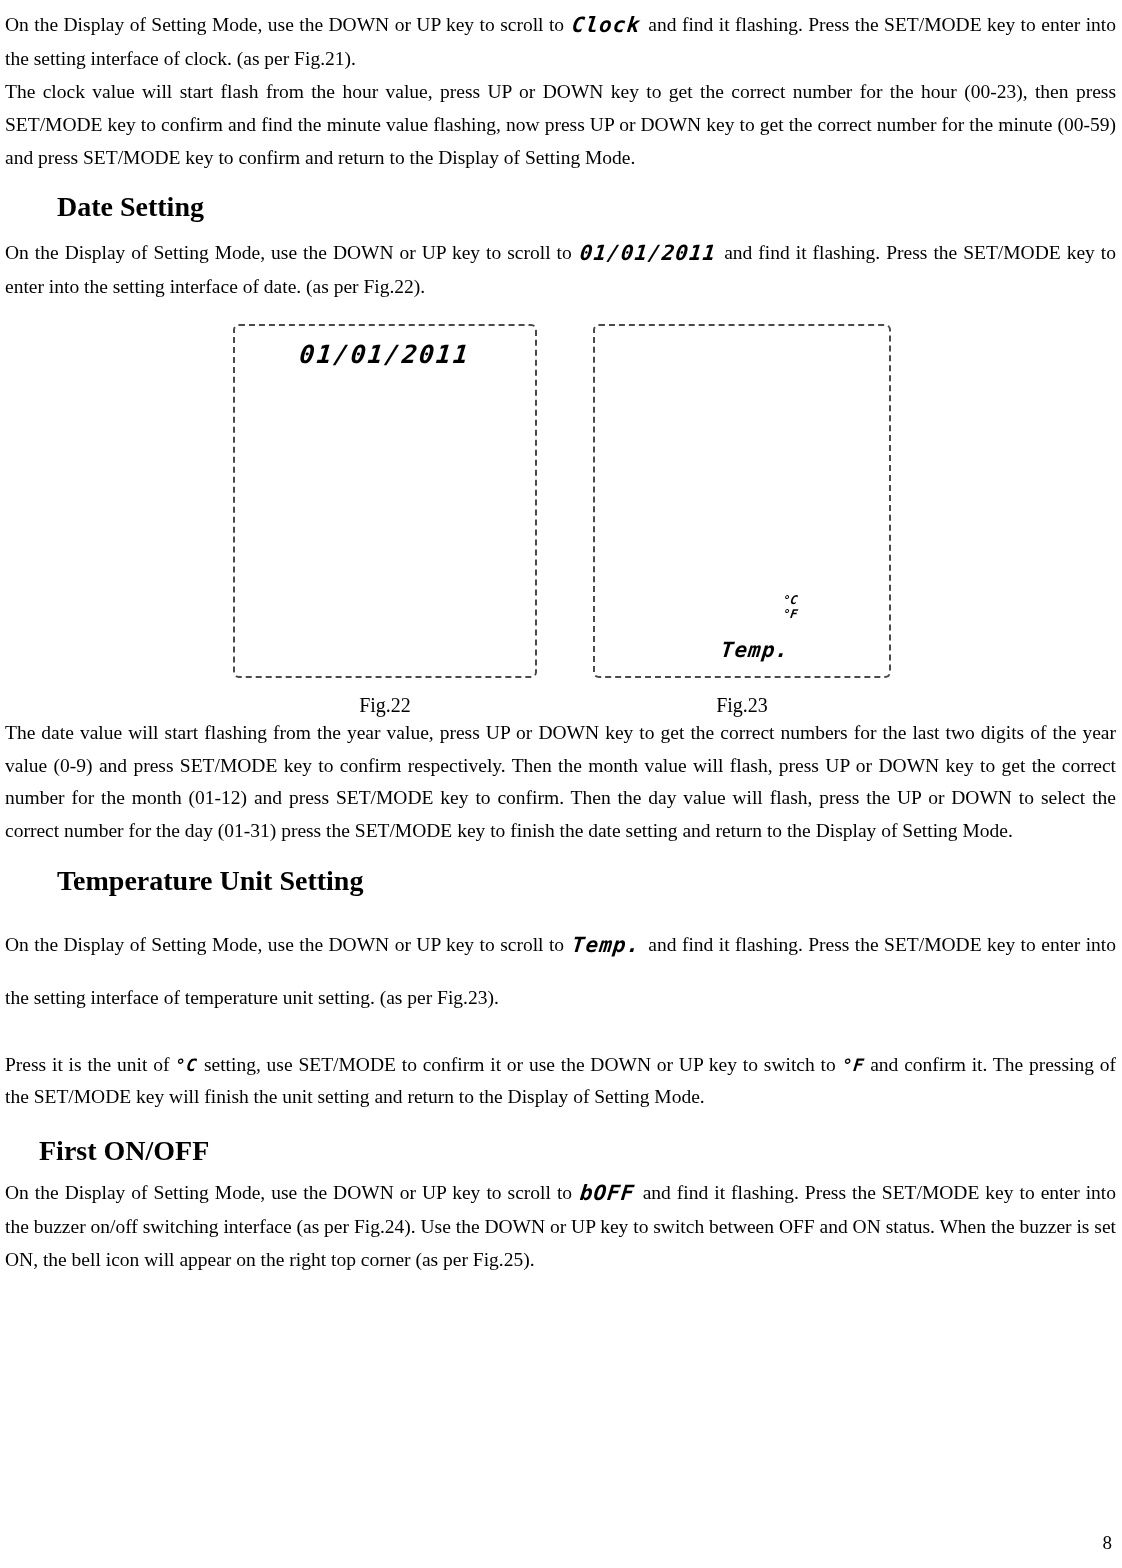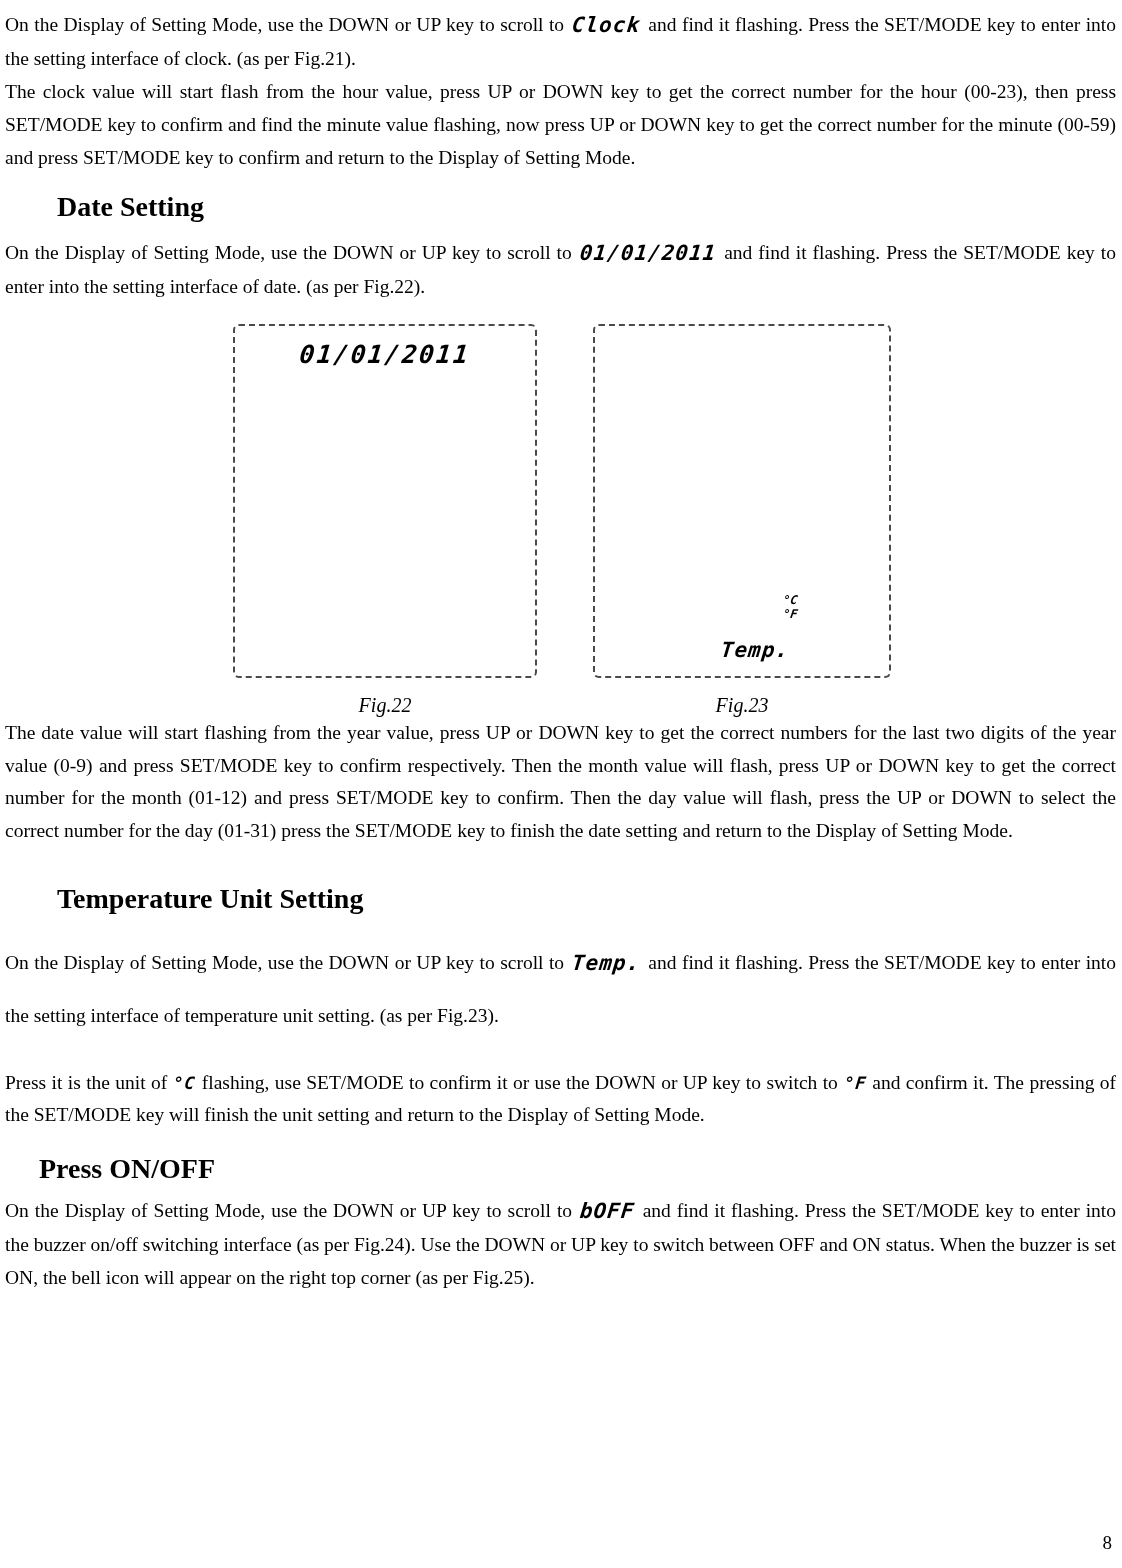--- a/index.html
+++ b/index.html
@@ -79,21 +79,20 @@
   }
   .captions-row {
     display: flex;
     gap: 56px;
     margin: 16px 0 0 228px;
   }
   .caption {
     width: 304px;
     text-align: center;
     font-size: 20px;
-    font-style: italic;
   }
   .caption.c23 { width: 298px; }
   .after-figs { margin-top: 40px; }
   p.spread { line-height: 2.55; }
   .page-number {
     position: absolute;
     right: 10px;
     bottom: 14px;
     font-size: 19px;
   }
@@ -128,30 +127,30 @@
     </div>
   </div>
 
   <div class="captions-row">
     <div class="caption">Fig.22</div>
     <div class="caption c23">Fig.23</div>
   </div>
 
   <p class="body after-figs">The date value will start flashing from the year value, press UP or DOWN key to get the correct numbers for the last two digits of the year value (0-9) and press SET/MODE key to confirm respectively. Then the month value will flash, press UP or DOWN key to get the correct number for the month (01-12) and press SET/MODE key to confirm. Then the day value will flash, press the UP or DOWN to select the correct number for the day (01-31) press the SET/MODE key to finish the date setting and return to the Display of Setting Mode.</p>
 
-  <h2 class="section" style="margin-top:34px;">Temperature Unit Setting</h2>
+  <h2 class="section" style="margin-top:16px;">Temperature Unit Setting</h2>
 
   <p class="body spread" style="margin-top:22px;">
     <span>On the Display of Setting Mode, use the DOWN or UP key to scroll to</span><span class="lcd lcd-inline">Temp.</span><span>and find it flashing. Press the SET/MODE key to enter into the setting interface of temperature unit setting. (as per Fig.23).</span>
   </p>
 
   <p class="body" style="margin-top:26px;">
-    <span>Press it is the unit of</span><span class="lcd lcd-small">°C</span><span>flashing, use SET/MODE to confirm it or use the DOWN or UP key to switch to</span><span class="lcd lcd-small">°F</span><span>and confirm it. The pressing of the SET/MODE key will finish the unit setting and return to the Display of Setting Mode.</span>
+    <span>Press it is the unit of</span><span class="lcd lcd-small">°C</span><span>setting, use SET/MODE to confirm it or use the DOWN or UP key to switch to</span><span class="lcd lcd-small">°F</span><span>and confirm it. The pressing of the SET/MODE key will finish the unit setting and return to the Display of Setting Mode.</span>
   </p>
 
-  <h2 class="section buzzer-h" style="margin-top:20px; margin-bottom:8px;">Press ON/OFF</h2>
+  <h2 class="section buzzer-h" style="margin-top:20px; margin-bottom:8px;">First ON/OFF</h2>
 
   <p class="body">
     <span>On the Display of Setting Mode, use the DOWN or UP key to scroll to</span><span class="lcd lcd-inline">bOFF</span><span>and find it flashing. Press the SET/MODE key to enter into the buzzer on/off switching interface (as per Fig.24). Use the DOWN or UP key to switch between OFF and ON status. When the buzzer is set ON, the bell icon will appear on the right top corner (as per Fig.25).</span>
   </p>
 
   <div class="page-number">8</div>
 </div>
 
 </body></html>

